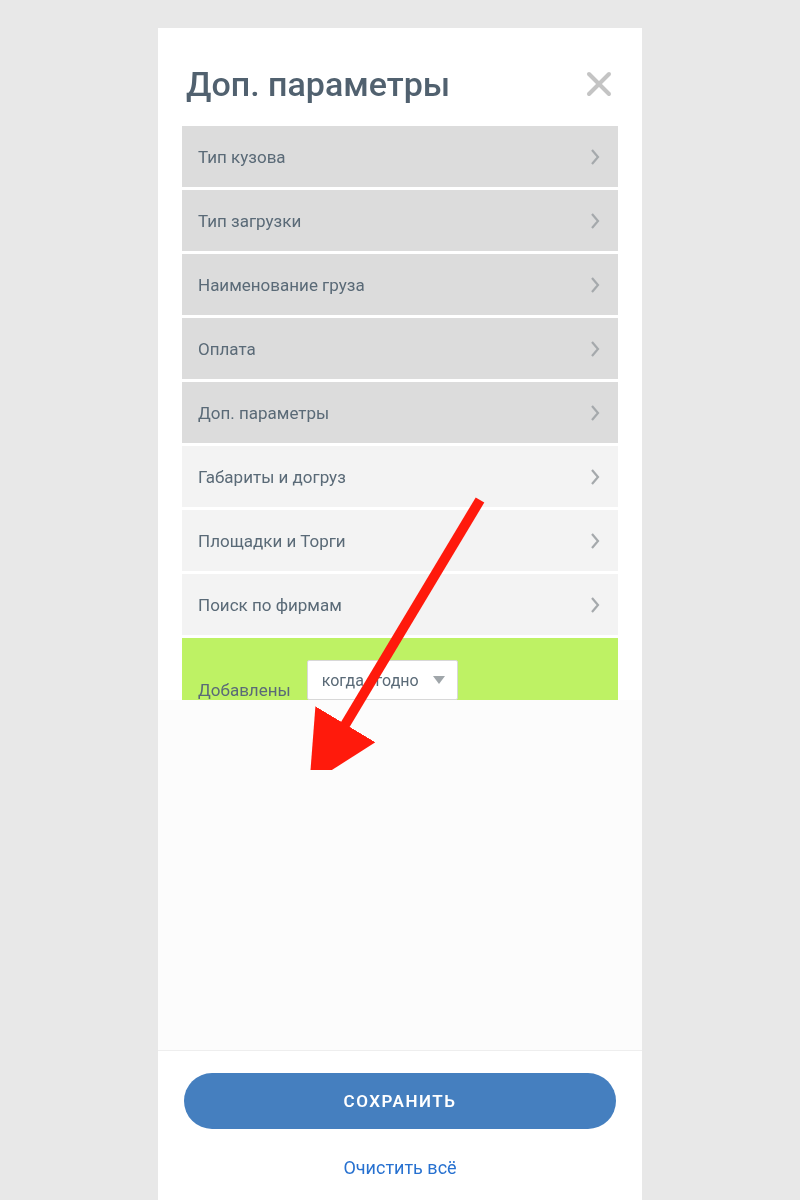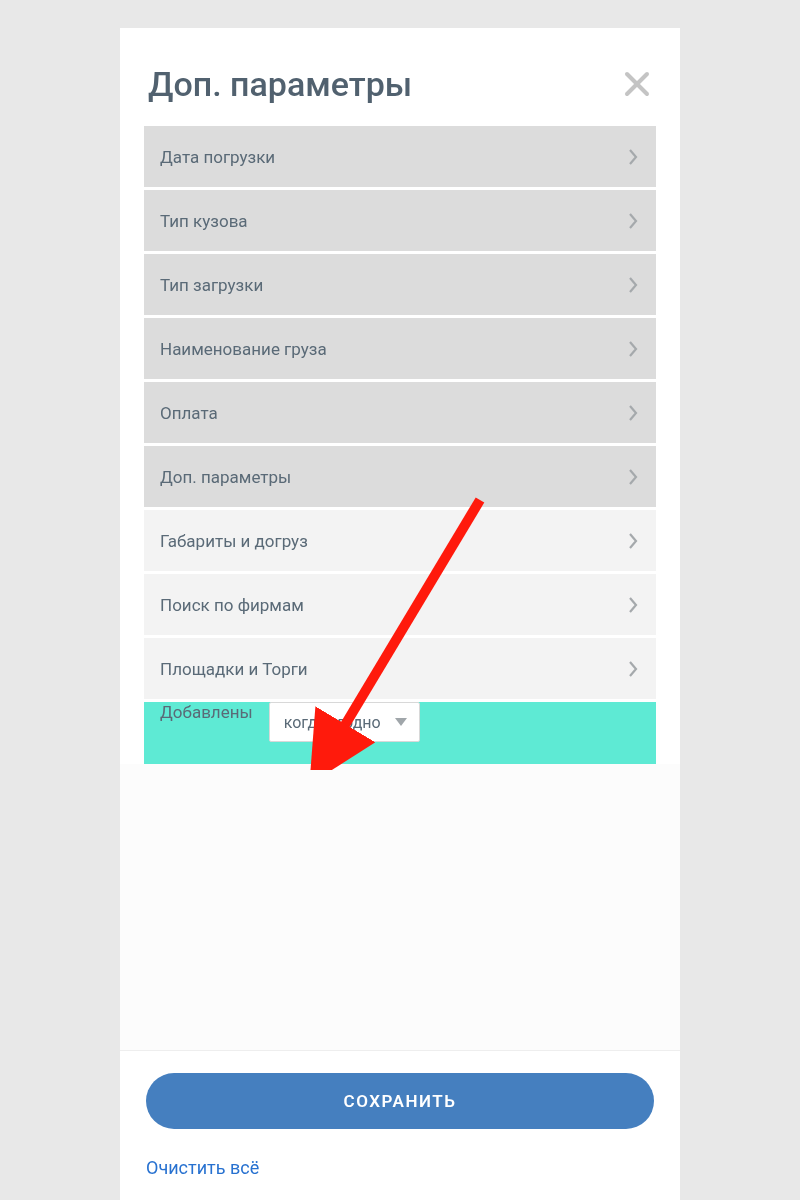--- a/index.html
+++ b/index.html
@@ -12,21 +12,21 @@
       background-color: #e8e8e8;
       width: 800px;
       height: 1200px;
       display: flex;
       justify-content: center;
       padding: 28px 0 0 0;
       position: relative;
     }
     .panel {
       background: #ffffff;
-      width: 560px;
+      width: 484px;
       display: flex;
       flex-direction: column;
     }
     .panel-header {
       display: flex;
       justify-content: space-between;
       align-items: center;
       padding: 36px 28px 22px 28px;
     }
     .panel-title {
@@ -73,22 +73,22 @@
     }
     .row-dark {
       background: #dcdcdc;
     }
     .row-light {
       background: #f3f3f3;
       text-align: center;
     }
     .added-row {
       display: flex;
-      align-items: flex-start;
-      background: #5eead4;
+      align-items: flex-end;
+      background: #bef264;
       height: 62px;
       padding: 0 16px;
     }
     .added-row .label {
       font-size: 17px;
       color: #5a6a77;
       margin-right: 16px;
     }
     .select-box {
       background: #ffffff;
@@ -129,20 +129,21 @@
       background: #457fbf;
       border: none;
       color: #ffffff;
       font-size: 17px;
       font-weight: 600;
       letter-spacing: 1.5px;
       cursor: pointer;
     }
     .clear-link {
       display: block;
+      text-align: center;
       color: #2771d0;
       font-size: 18px;
       margin-top: 28px;
       margin-bottom: 22px;
       cursor: pointer;
     }
     .arrow-annotation {
       position: absolute;
       pointer-events: none;
       left: 310px;
@@ -163,28 +164,20 @@
     <span class="close-icon">
       <svg viewBox="0 0 24 24" stroke="currentColor" stroke-width="3.2" stroke-linecap="round">
         <line x1="4" y1="4" x2="20" y2="20"></line>
         <line x1="20" y1="4" x2="4" y2="20"></line>
       </svg>
     </span>
   </div>
 
   <div class="list">
 
-    <div class="list-row row-dark">
-      <span class="label">Дата погрузки</span>
-      <span class="chevron">
-        <svg viewBox="0 0 10 18" fill="none" stroke="currentColor" stroke-width="2.2">
-            <polyline points="2,2 8,9 2,16"></polyline>
-          </svg>
-      </span>
-    </div>
 
     <div class="list-row row-dark">
       <span class="label">Тип кузова</span>
       <span class="chevron">
         <svg viewBox="0 0 10 18" fill="none" stroke="currentColor" stroke-width="2.2">
             <polyline points="2,2 8,9 2,16"></polyline>
           </svg>
       </span>
     </div>
 
@@ -227,30 +220,30 @@
     <div class="list-row row-light">
       <span class="label">Габариты и догруз</span>
       <span class="chevron">
         <svg viewBox="0 0 10 18" fill="none" stroke="currentColor" stroke-width="2.2">
             <polyline points="2,2 8,9 2,16"></polyline>
           </svg>
       </span>
     </div>
 
     <div class="list-row row-light">
+      <span class="label">Площадки и Торги</span>
+      <span class="chevron">
+        <svg viewBox="0 0 10 18" fill="none" stroke="currentColor" stroke-width="2.2">
+            <polyline points="2,2 8,9 2,16"></polyline>
+          </svg>
+      </span>
+    </div>
+
+    <div class="list-row row-light">
       <span class="label">Поиск по фирмам</span>
-      <span class="chevron">
-        <svg viewBox="0 0 10 18" fill="none" stroke="currentColor" stroke-width="2.2">
-            <polyline points="2,2 8,9 2,16"></polyline>
-          </svg>
-      </span>
-    </div>
-
-    <div class="list-row row-light">
-      <span class="label">Площадки и Торги</span>
       <span class="chevron">
         <svg viewBox="0 0 10 18" fill="none" stroke="currentColor" stroke-width="2.2">
             <polyline points="2,2 8,9 2,16"></polyline>
           </svg>
       </span>
     </div>
 
     <div class="added-row">
       <span class="label">Добавлены</span>
       <div class="select-box">

